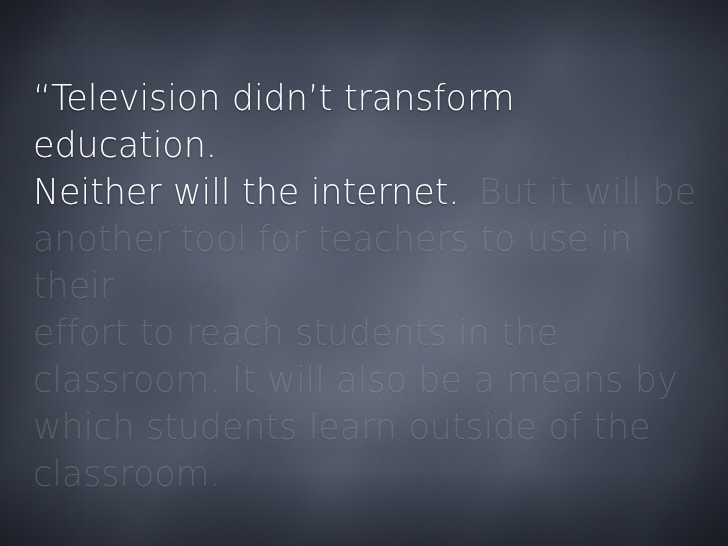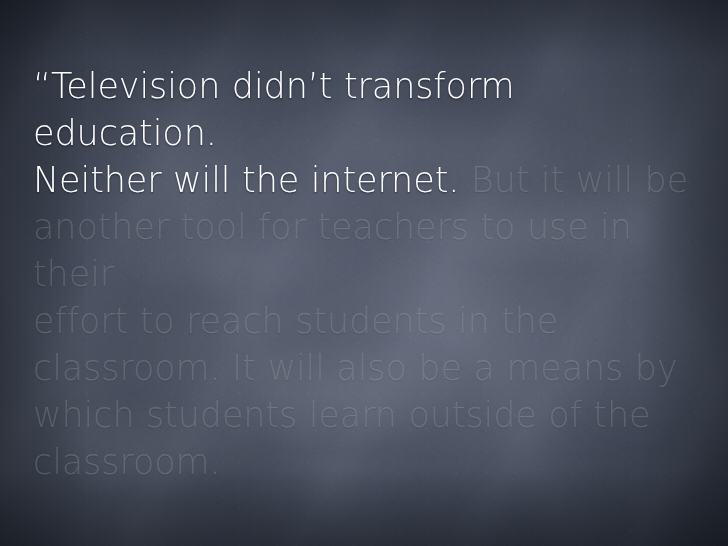--- a/index.html
+++ b/index.html
@@ -94,39 +94,40 @@
         rgba(14,17,24,0.22) 78%,
         rgba(11,13,19,0.46) 100%),
       linear-gradient(to right, rgba(12,15,21,0.36) 0%, rgba(0,0,0,0) 12%, rgba(0,0,0,0) 88%, rgba(12,15,21,0.34) 100%),
       linear-gradient(to bottom, rgba(12,15,21,0.30) 0%, rgba(0,0,0,0) 11%, rgba(0,0,0,0) 86%, rgba(12,15,21,0.38) 100%);
   }
 
   
   .quote {
     position: absolute;
     left: 33px;
-    top: 63px;
+    top: 75px;
     width: 672px;
     font-family: "DejaVu Sans", sans-serif;
     font-size: 35px;
     line-height: 47px;
     font-weight: 300;
     letter-spacing: -0.1px;
     white-space: pre-wrap;
     word-spacing: 0.5px;
   }
 
   .seg-bright {
     color: #fbfcfd;
     text-shadow: 0 1px 2px rgba(8,10,15,0.55);
   }
 
   .seg-faded {
     color: rgba(196,201,194,0.235);
     text-shadow: 0 1px 1px rgba(8,10,15,0.10);
+    margin-left: 8px;
   }
 </style>
 </head>
 <body>
 
 <div id="slide">
 
   <div class="bg-base"></div>
   <div class="bg-streaks"></div>
   <div class="bg-smudges"></div>

